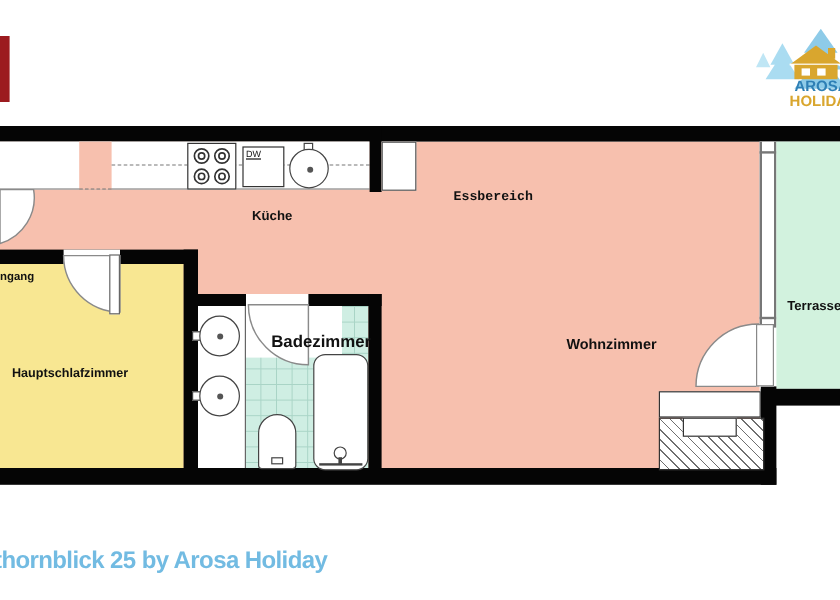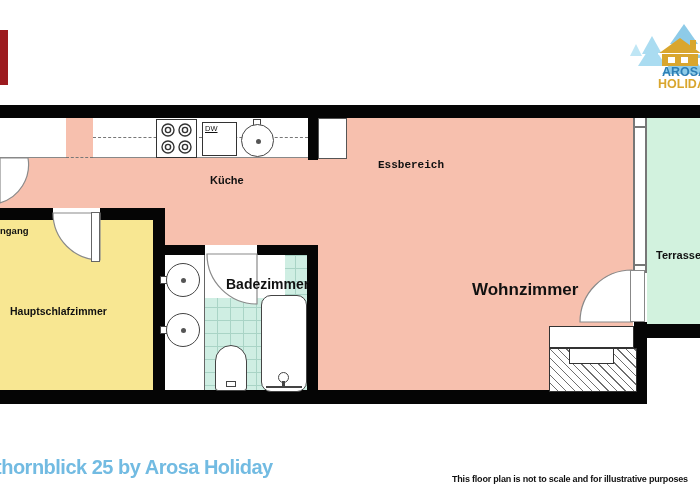--- a/index.html
+++ b/index.html
@@ -119,21 +119,21 @@
       <path d="M 257 254 L 207 254 A 50 50 0 0 0 257 304 Z"></path>
       <path d="M 632 322 L 632 270 A 52 52 0 0 0 580 322 Z"></path>
     </g>
   </svg>
 
   <div class="abs white" style="left:91px;top:212px;width:9px;height:50px;border:1px solid #666;box-sizing:border-box;"></div>
   <div class="abs white" style="left:630px;top:270px;width:15px;height:52px;border:1px solid #888;box-sizing:border-box;"></div>
 
   <div class="lbl" style="left:210px;top:174px;font-size:11px;">Küche</div>
   <div class="lbl" style="left:378px;top:159px;font-size:11px;font-family:Liberation Mono, monospace;">Essbereich</div>
-  <div class="lbl" style="left:472px;top:280px;font-size:17px;">Wohnzimmer</div>
+  <div class="lbl" style="left:472px;top:280px;font-size:12px;">Wohnzimmer</div>
   <div class="lbl" style="left:656px;top:217px;font-size:11px;margin-top:32px;">Terrasse</div>
   <div class="lbl" style="left:10px;top:305px;font-size:10.5px;">Hauptschlafzimmer</div>
   <div class="lbl" style="left:226px;top:276px;font-size:14px;">Badezimmer</div>
   <div class="lbl" style="left:0;top:177px;font-size:9.5px;margin-top:48px;">ngang</div>
 
   <svg class="abs" style="left:612px;top:24px;" width="90" height="80" viewBox="0 0 90 80">
     <g fill="#8ecbe8">
       <polygon points="24,20 18,32 30,32" fill="#bfe6f5"></polygon>
       <polygon points="40,12 30,30 50,30" fill="#aadcf1"></polygon>
       <polygon points="40,20 26,42 54,42" fill="#aadcf1"></polygon>
@@ -147,15 +147,14 @@
       <rect x="46" y="29" width="44" height="1.5" fill="#ffffff"></rect>
       <rect x="50" y="30" width="36" height="12" fill="#d9a62e"></rect>
       <rect x="56" y="33" width="7" height="6" fill="#ffffff"></rect>
       <rect x="69" y="33" width="7" height="6" fill="#ffffff"></rect>
     </g>
     <text x="50" y="52" font-size="12.5" font-weight="bold" fill="#2e7fb5">AROSA</text>
     <text x="46" y="64" font-size="12.5" font-weight="bold" fill="#d9a62e">HOLIDAY</text>
   </svg>
 
   <div class="abs" style="left:-5px;top:456px;font-size:20px;font-weight:bold;letter-spacing:-0.5px;color:#72bbe2;white-space:nowrap;">thornblick 25 by Arosa Holiday</div>
-  <div class="abs" style="left:452px;top:474px;width:248px;overflow:hidden;font-size:9px;font-weight:bold;letter-spacing:-0.2px;color:#111;white-space:nowrap;">This floor plan is not to scale and for illustrative purposes</div>
 
 </div>
 
 </body></html>

